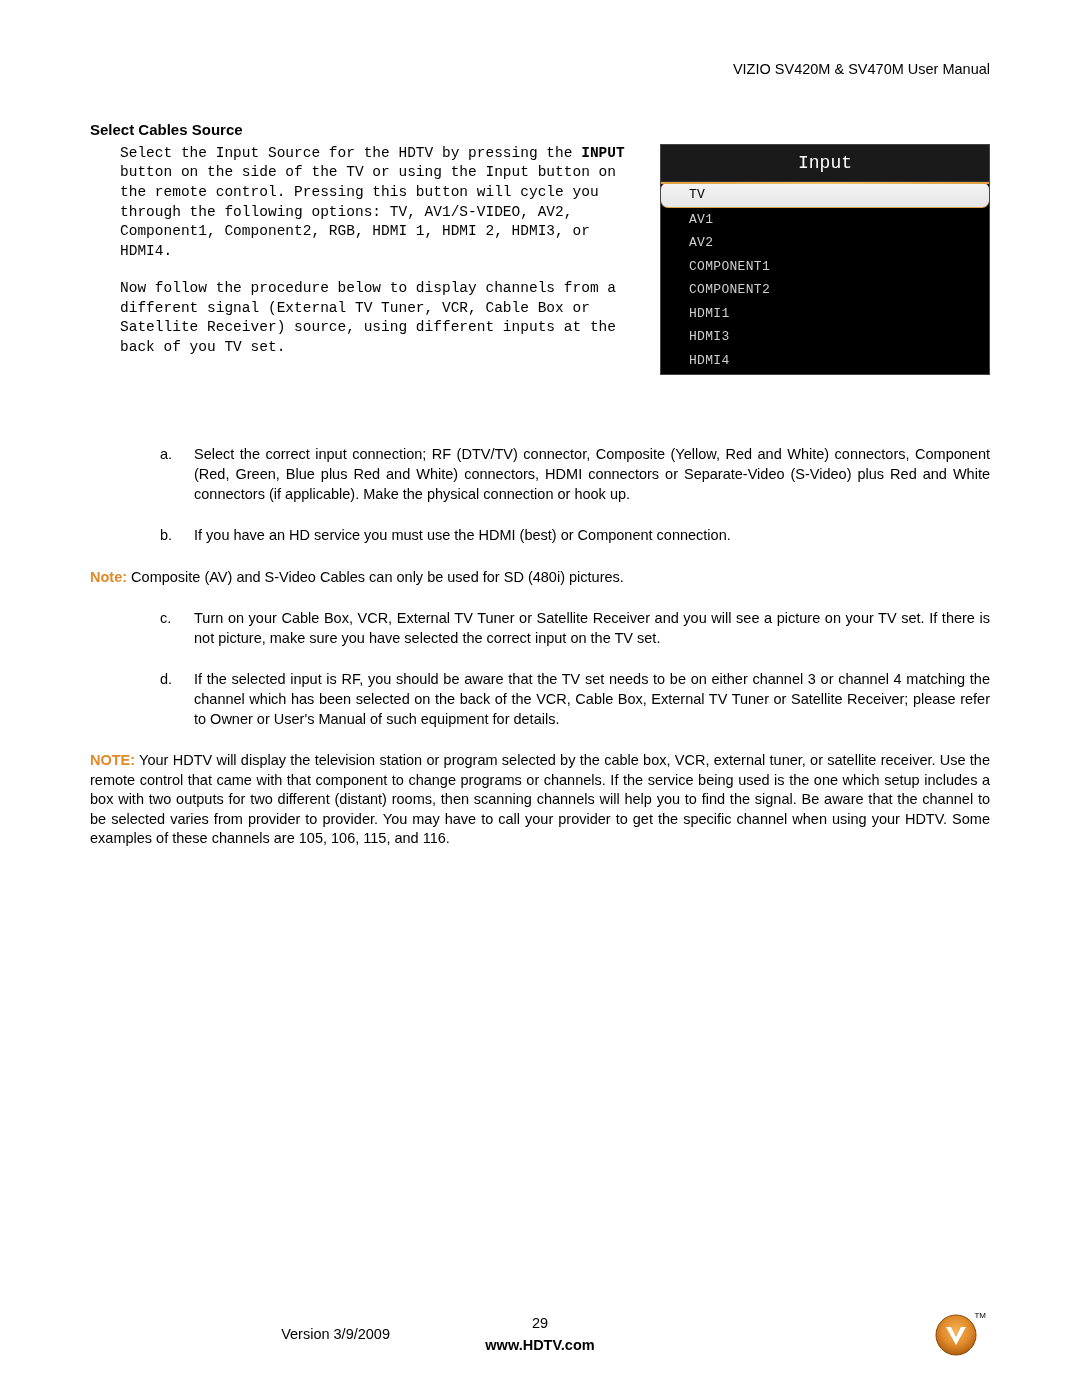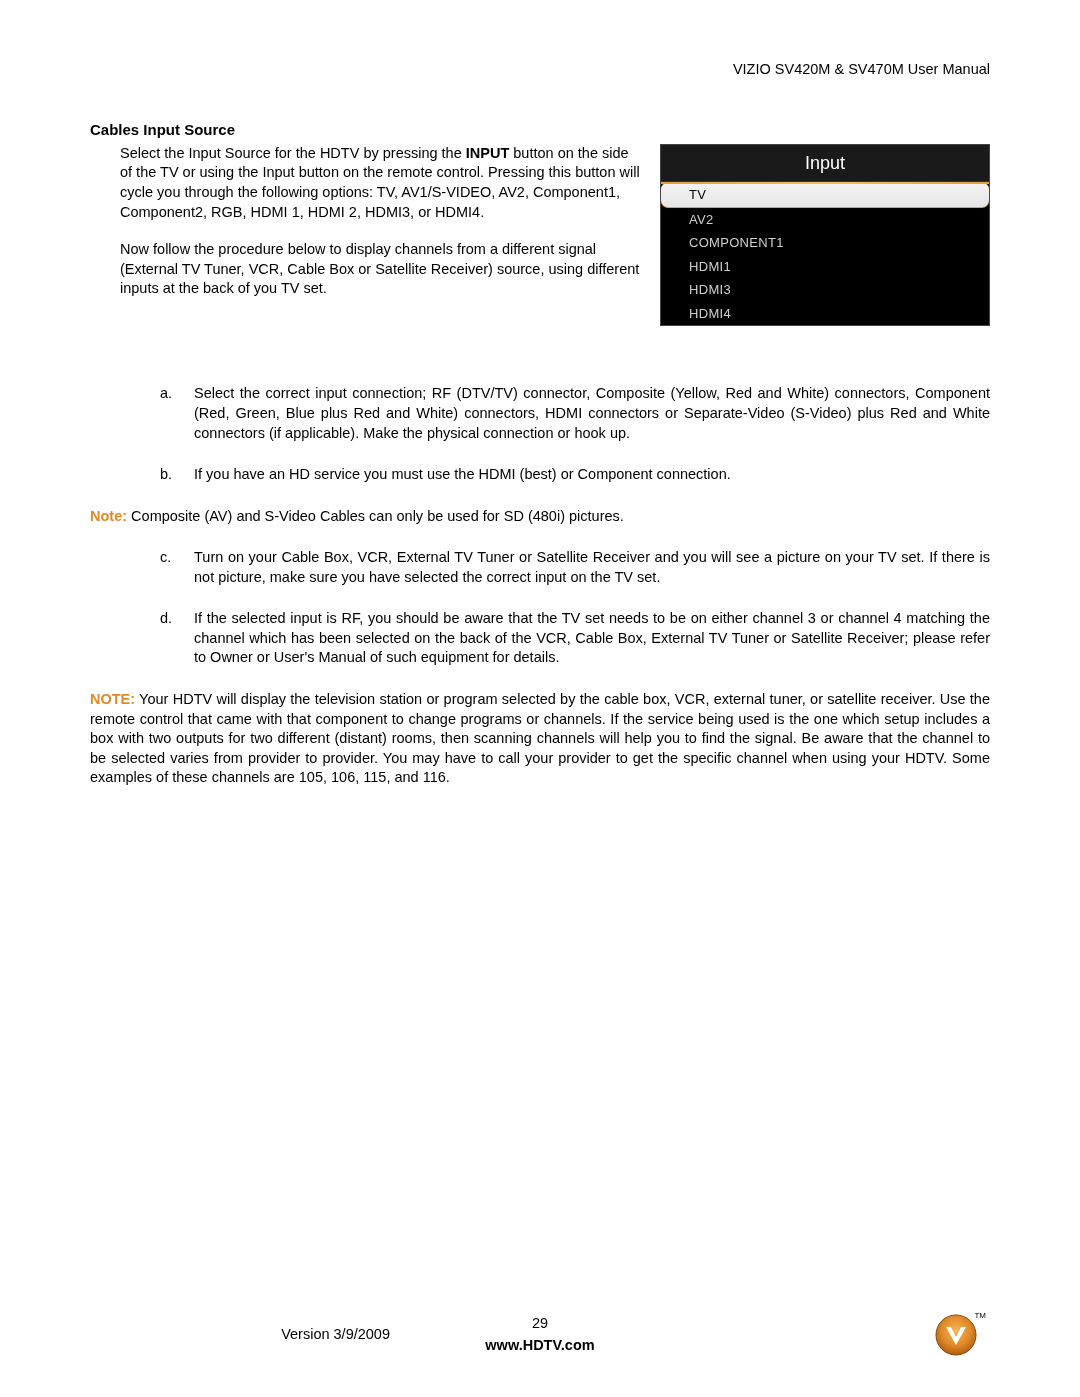--- a/index.html
+++ b/index.html
@@ -20,21 +20,22 @@
     font-size: 14.5px;
   }
   .section-title {
     font-weight: bold;
     margin-bottom: 4px;
     font-size: 15px;
   }
   .top-block {
     display: flex;
     gap: 20px;
-    margin-bottom: 18px;
+    margin-bottom: 30px;
+    font-family: Liberation Mono, monospace;
   }
   .top-text {
     flex: 1;
     padding-left: 30px;
   }
   .top-text p { margin-bottom: 18px; }
   .input-panel {
     width: 330px;
     background: #000;
     color: #cfcfcf;
@@ -122,35 +123,37 @@
     top: -2px;
     left: -4px;
   }
   b { font-weight: bold; }
 </style>
 </head>
 <body>
 
 <div class="header-right">VIZIO SV420M &amp; SV470M User Manual</div>
 
-<div class="section-title">Cables Input Source</div>
+<div class="section-title">Select Cables Source</div>
 
 <div class="top-block">
   <div class="top-text">
     <p>
       <span>Select the Input Source for the HDTV by pressing the </span><b>INPUT</b><span> button on the side of the TV or using the Input button on the remote control.  Pressing this button will cycle you through the following options: TV, AV1/S-VIDEO, AV2, Component1, Component2, RGB, HDMI 1, HDMI 2, HDMI3, or HDMI4.</span>
     </p>
     <p>Now follow the procedure below to display channels from a different signal (External TV Tuner, VCR, Cable Box or Satellite Receiver) source, using different inputs at the back of you TV set.</p>
   </div>
 
   <div class="input-panel">
     <div class="input-panel-title">Input</div>
     <div class="input-row selected">TV</div>
+    <div class="input-row">AV1</div>
     <div class="input-row">AV2</div>
     <div class="input-row">COMPONENT1</div>
+    <div class="input-row">COMPONENT2</div>
     <div class="input-row">HDMI1</div>
     <div class="input-row">HDMI3</div>
     <div class="input-row">HDMI4</div>
   </div>
 </div>
 
 <div style="height:40px"></div>
 
 <div class="list-block">
   <div class="list-item">

